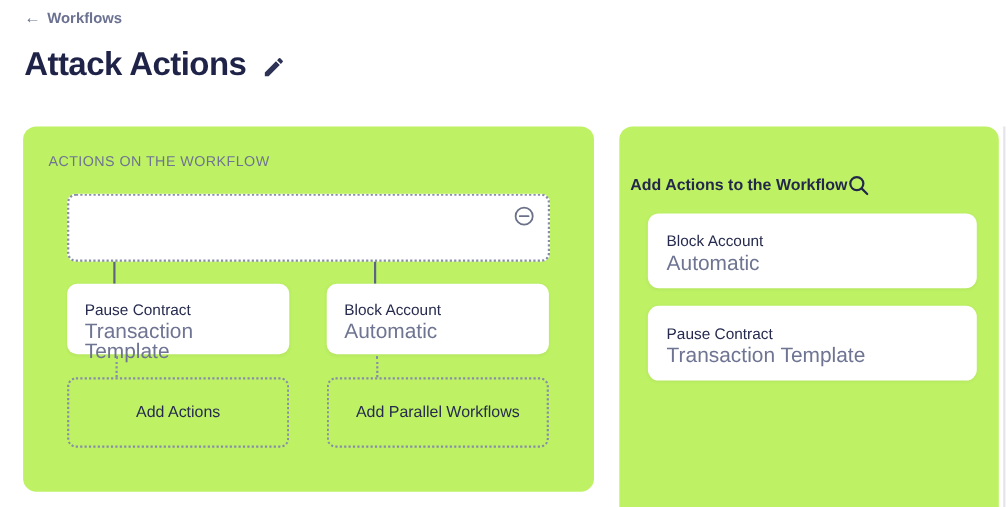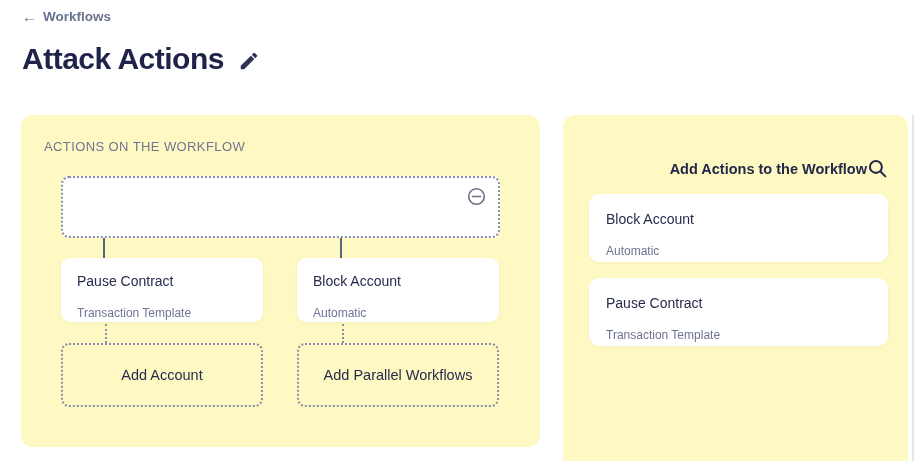--- a/index.html
+++ b/index.html
@@ -22,21 +22,21 @@
     position: absolute; left: 22px; top: 42px;
     display: flex; align-items: center; gap: 14px;
   }
   .page-title {
     font-size: 30px; font-weight: 800; letter-spacing: -0.5px; color: #1f2347;
   }
   .edit-icon { width: 22px; height: 22px; display: block; cursor: pointer; margin-top: 4px; }
 
   
   .panel {
-    position: absolute; background: #fef9c3; border-radius: 12px;
+    position: absolute; background: #bef264; border-radius: 12px;
   }
   .left-panel  { left: 21px;  top: 115px; width: 519px; height: 332px; }
   .right-panel { left: 563px; top: 115px; width: 345px; height: 360px; }
 
   .panel-label {
     position: absolute; left: 23px; top: 24px;
     font-size: 13px; font-weight: 500; letter-spacing: 0.4px; color: #6f7591;
   }
 
   
@@ -54,42 +54,42 @@
 
   .node-card {
     position: absolute; top: 143px; width: 202px; height: 64px;
     background: #ffffff; border-radius: 9px;
     box-shadow: 0 1px 3px rgba(35,40,75,0.06);
     padding: 14px 16px; cursor: pointer;
   }
   .node-card.n1 { left: 40px; }
   .node-card.n2 { left: 276px; }
   .card-title { font-size: 14px; font-weight: 400; color: #262b4e; line-height: 18px; }
-  .card-subtitle { font-size: 12px; font-weight: 400; color: #6e7492; line-height: 18px; margin-top: 14px; }
+  .card-subtitle { font-size: 19px; font-weight: 400; color: #6e7492; line-height: 18px; margin-top: 3px; }
 
   .connector-dotted {
     position: absolute; width: 0; height: 19px; top: 209px;
     border-left: 2px dotted #878da8;
   }
   .connector-dotted.d1 { left: 84px; }
   .connector-dotted.d2 { left: 321px; }
 
   .add-box {
     position: absolute; top: 228px; width: 202px; height: 64px;
     border: 2px dotted #878da8; border-radius: 8px;
     display: flex; align-items: center; justify-content: center;
     font-size: 14.5px; font-weight: 500; color: #262b4e; cursor: pointer;
   }
   .add-box.a1 { left: 40px; }
   .add-box.a2 { left: 276px; }
 
   
   .right-panel-header {
     position: absolute; left: 10px; right: 20px; top: 43px;
-    display: flex; align-items: center; justify-content: flex-end;
+    display: flex; align-items: center; justify-content: flex-start;
   }
   .right-panel-title { font-size: 14.5px; font-weight: 700; color: #23284b; }
   .search-icon { width: 21px; height: 21px; display: block; cursor: pointer; }
 
   .action-item {
     position: absolute; left: 26px; width: 299px; height: 68px;
     background: #ffffff; border-radius: 10px;
     box-shadow: 0 1px 3px rgba(35,40,75,0.05);
     padding: 16px 17px; cursor: pointer;
   }
@@ -138,21 +138,21 @@
 
     <div class="node-card n2">
       <div class="card-title">Block Account</div>
       <div class="card-subtitle">Automatic</div>
     </div>
 
     <div class="connector-dotted d1"></div>
     <div class="connector-dotted d2"></div>
 
     <div class="add-box a1">
-      <span>Add Account</span>
+      <span>Add Actions</span>
     </div>
     <div class="add-box a2">
       <span>Add Parallel Workflows</span>
     </div>
   </div>
 
   <div class="panel right-panel">
     <div class="right-panel-header">
       <span class="right-panel-title">Add Actions to the Workflow</span>
       <svg class="search-icon" viewBox="0 0 24 24">

